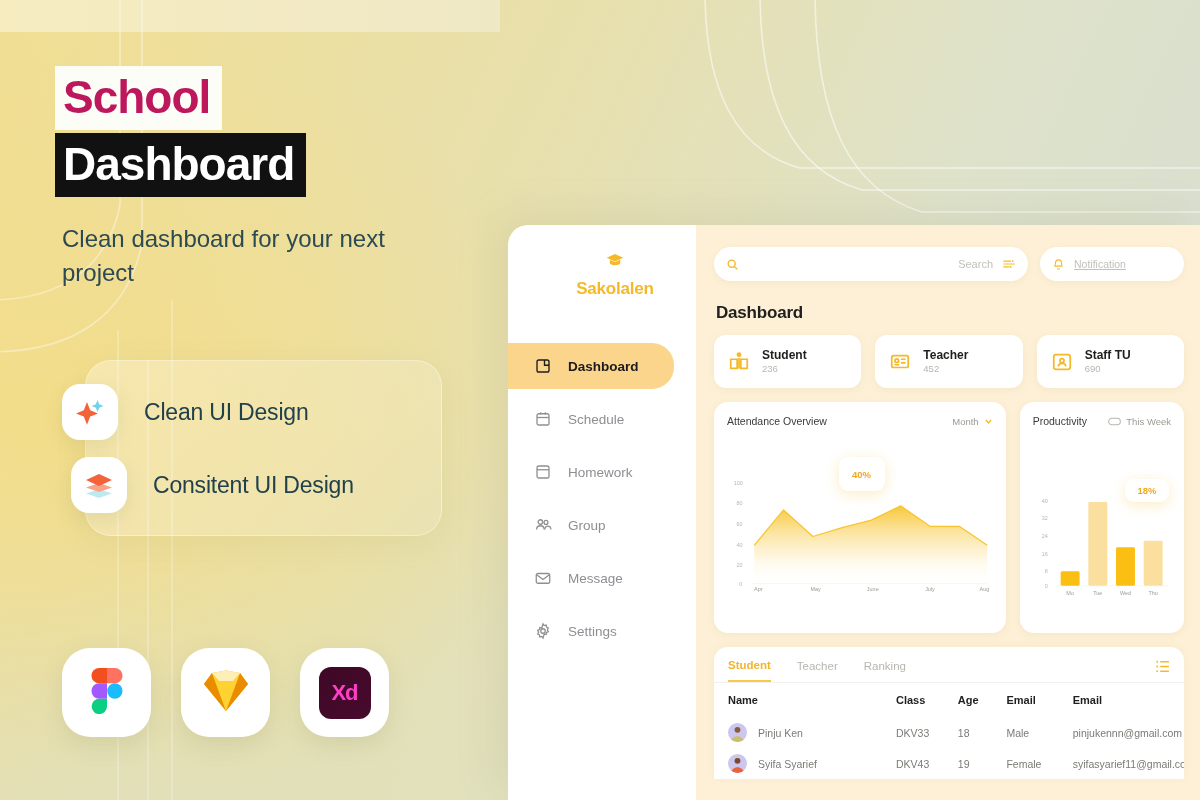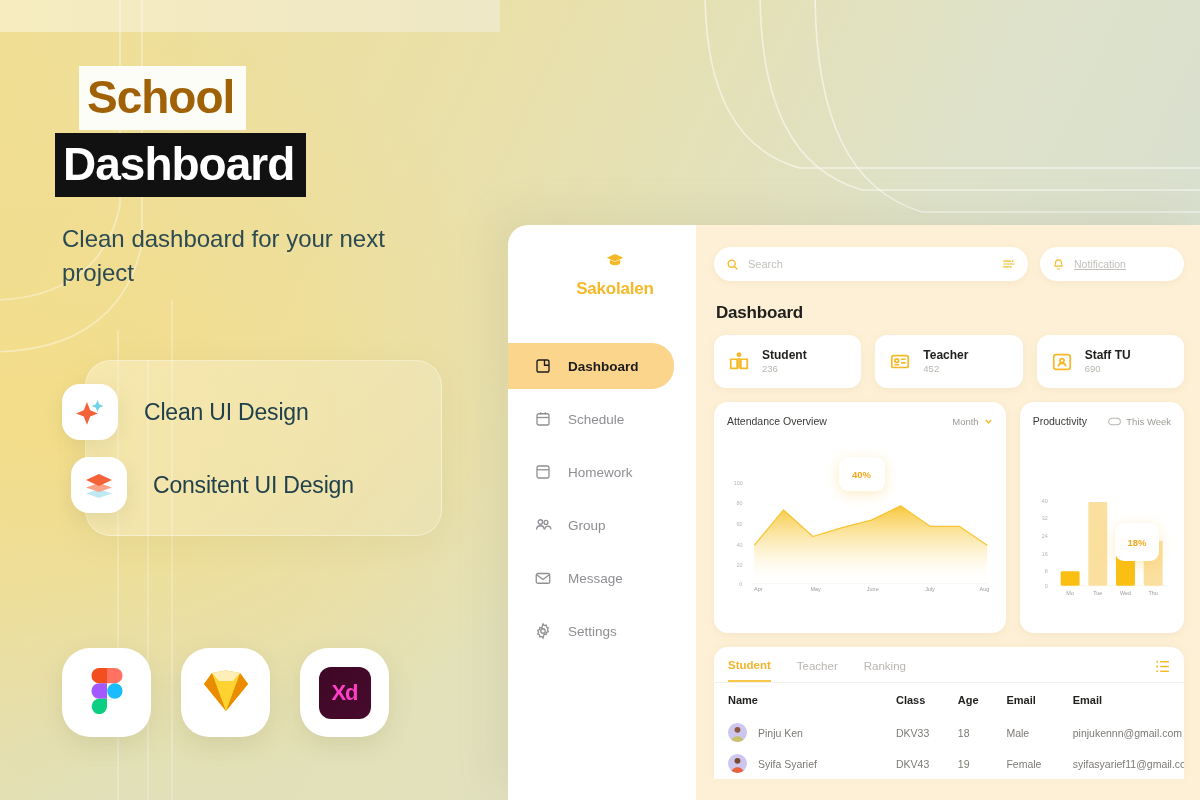--- a/index.html
+++ b/index.html
@@ -22,21 +22,21 @@
   .bg-curves{ position:absolute; inset:0; pointer-events:none; }
   .bg-vlines{ position:absolute; inset:0; pointer-events:none; }
 
   
   .promo{ position:absolute; left:0; top:0; width:508px; height:800px; }
   .title-block{ position:absolute; left:55px; top:66px; }
   .title-line{
     display:inline-block; font-weight:bold; font-size:46px; line-height:1.0;
     letter-spacing:-1px; padding:8px 12px 10px 8px;
   }
-  .title-line.light{ background:#fdfdf8; color:#a16207;margin-left:24px; }
+  .title-line.light{ background:#fdfdf8; color:#be185d; }
   .title-line.dark{ background:#111111; color:#ffffff; }
   .subtitle{
     position:absolute; left:62px; top:222px; width:380px;
     font-size:24px; line-height:1.42; color:#2c4a52; font-weight:400;
   }
 
   .glass-card{
     position:absolute; left:85px; top:360px; width:357px; height:176px;
     border-radius:26px;
     background:linear-gradient(135deg, rgba(255,255,255,0.30), rgba(255,255,255,0.10));
@@ -90,21 +90,21 @@
   .nav-item.active{ background:#fbd58c; color:#1c1c1e; font-weight:bold; }
   .nav-ico{ width:18px; height:18px; flex:none; display:block; }
 
   .main{ flex:1; padding:22px 16px 0 18px; min-width:0; }
   .topbar{ display:flex; gap:12px; align-items:center; }
   .search{
     flex:1; height:34px; background:#ffffff; border-radius:17px;
     display:flex; align-items:center; padding:0 12px; gap:9px;
     box-shadow:0 2px 7px rgba(190,160,90,0.10);
   }
-  .search-ph{ flex:1; font-size:11px; color:#c3c0bb; }
+  .search-ph{ flex:1; font-size:11px; color:#c3c0bb;text-align:right; }
   .notif{
     width:144px; height:34px; background:#ffffff; border-radius:17px;
     display:flex; align-items:center; gap:9px; padding:0 12px;
     box-shadow:0 2px 7px rgba(190,160,90,0.10);
   }
   .notif-label{ font-size:10.5px; color:#c3c0bb;text-decoration:underline; }
 
   .page-title{ margin:22px 0 12px 2px; font-size:17px; color:#20201e; letter-spacing:-0.2px; }
 
   .stats{ display:flex; gap:14px; }
@@ -448,21 +448,21 @@
             <rect x="76" y="55" width="26" height="115" rx="2" fill="#fbdf9e"></rect>
             <rect x="114" y="117" width="26" height="53" rx="2" fill="#fbbf14"></rect>
             <rect x="152" y="108" width="26" height="62" rx="2" fill="#fbdf9e"></rect>
             <g font-size="7.5" fill="#9c9a95" font-family="Liberation Sans, sans-serif" text-anchor="middle">
               <text x="51" y="182">Mo</text>
               <text x="89" y="182">Tue</text>
               <text x="127" y="182">Wed</text>
               <text x="165" y="182">Thu</text>
             </g>
           </svg>
-          <div class="tip" style="right:12px; top:42px; width:44px; height:38px;margin-top:44px;">18%</div>
+          <div class="tip" style="right:2px; top:42px; width:44px; height:23px;">18%</div>
         </div>
       </div>
     </div>
 
     <div class="table-card">
       <div class="tabs">
         <span class="tab active">Student</span>
         <span class="tab">Teacher</span>
         <span class="tab">Ranking</span>
         <span class="tabs-spacer"></span>

